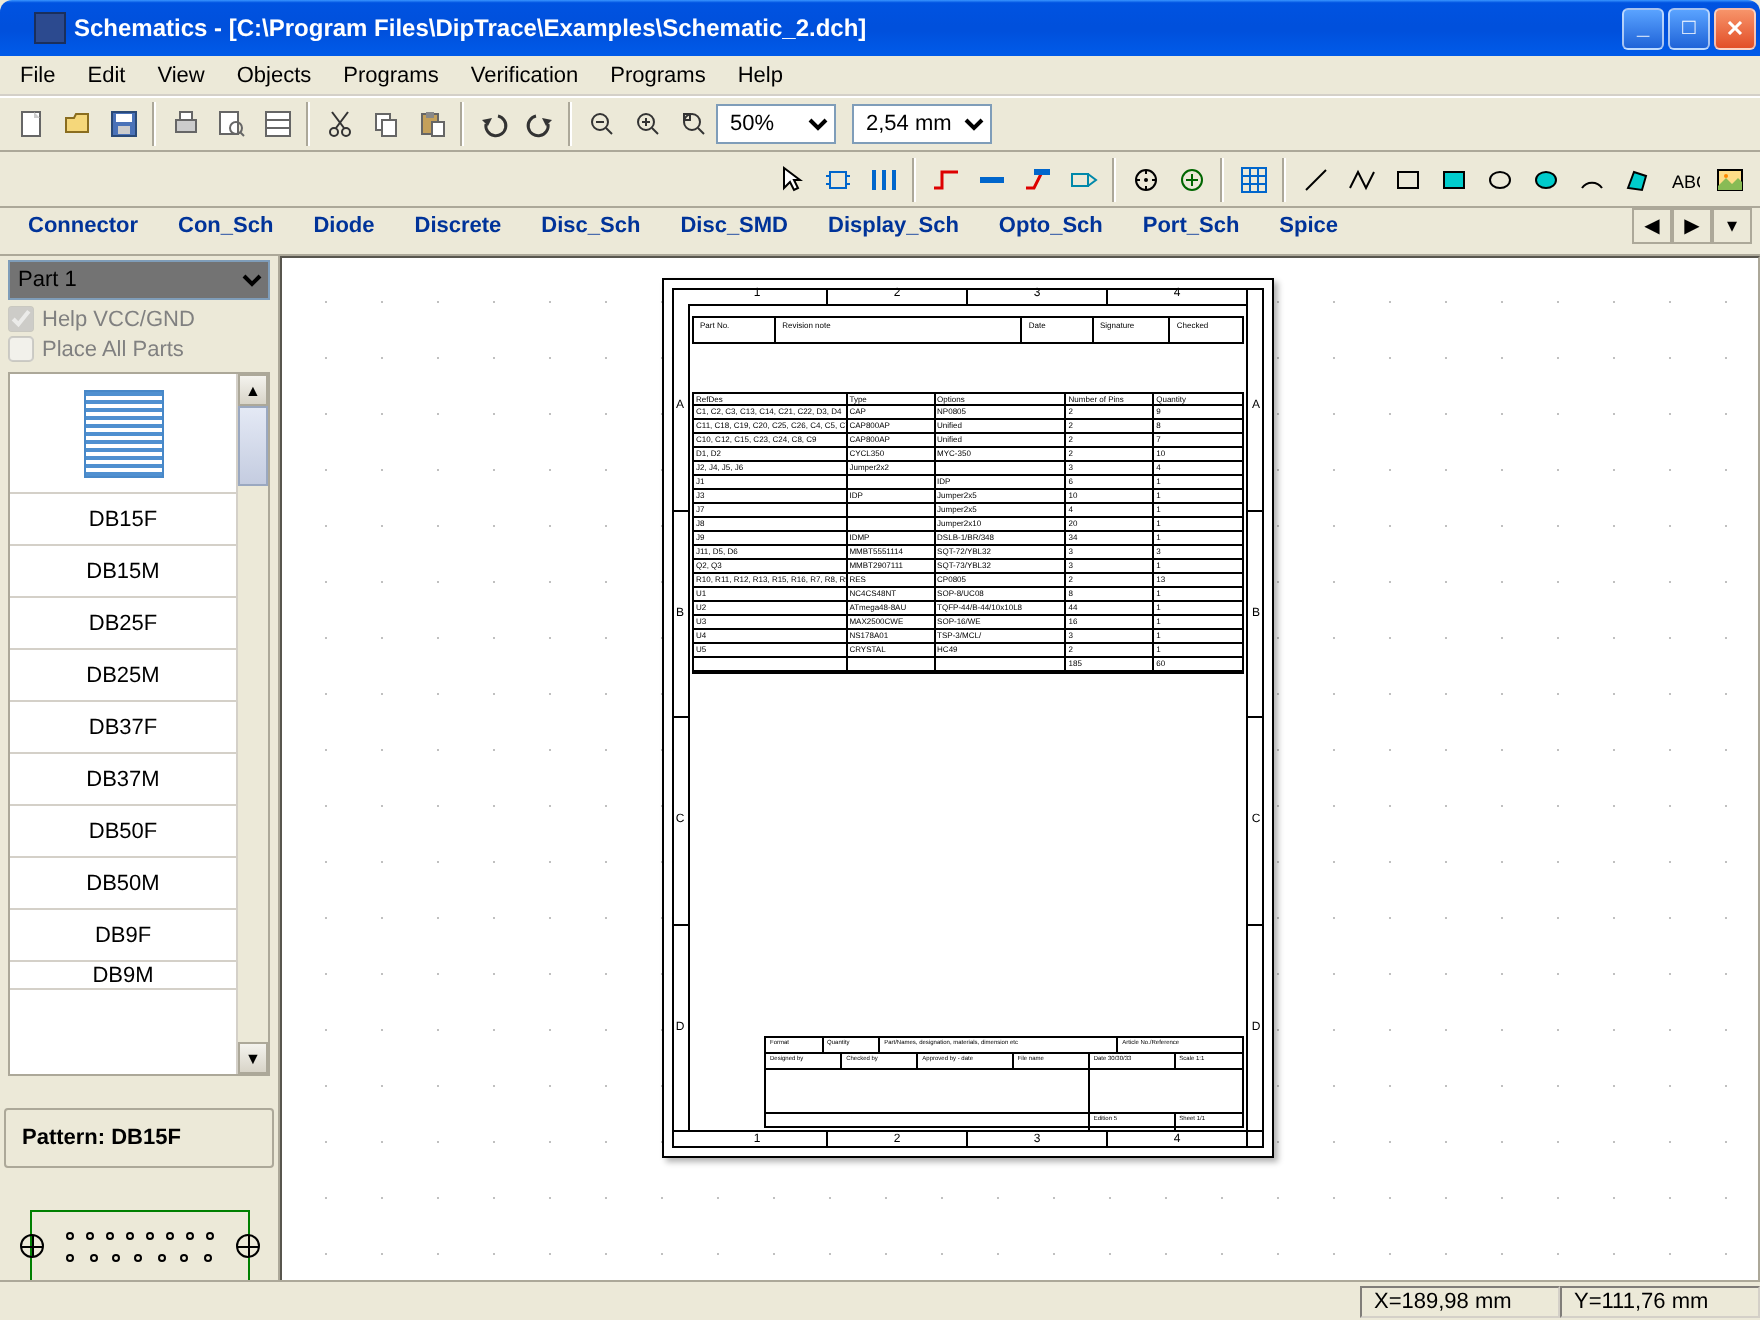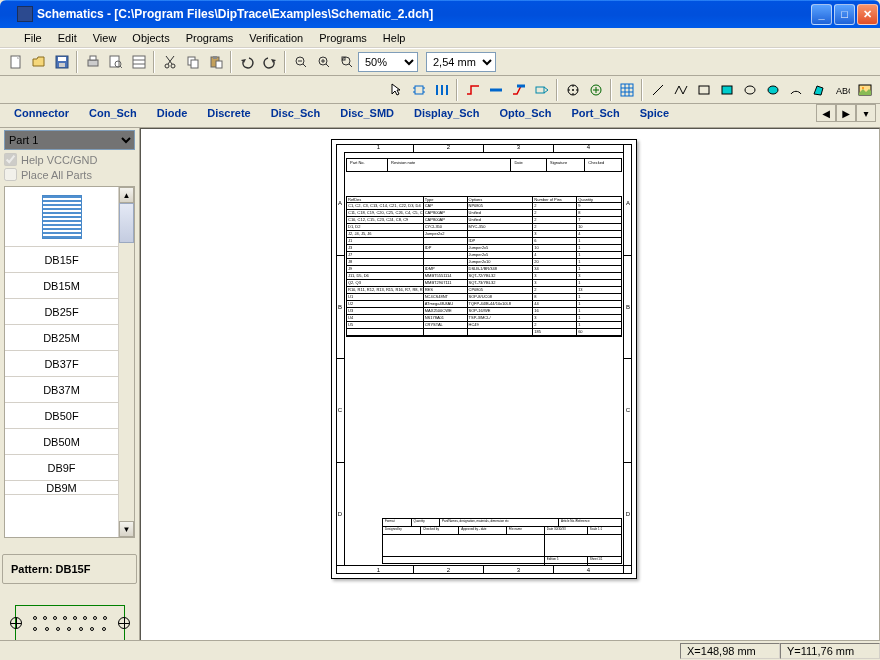--- a/index.html
+++ b/index.html
@@ -8,21 +8,21 @@
 
 .titlebar { height: 28px; background: linear-gradient(to bottom, #3a95ff 0%, #0053e1 5%, #0050dc 45%, #0050dc 55%, #005ae8 95%, #005ae8 100%); display: flex; align-items: center; padding: 0 2px 0 17px; color: white; border-radius: 6px 6px 0 0; }
 .titlebar .icon { width: 16px; height: 16px; background: #2c4a8f; border: 1px solid #1a2f5c; margin-right: 4px; }
 .titlebar .title { flex: 1; font-weight: bold; font-size: 12px; }
 .titlebar .winbtns { display: flex; gap: 2px; }
 .winbtn { width: 21px; height: 21px; border-radius: 3px; display: flex; align-items: center; justify-content: center; font-family: Arial; font-weight: bold; color: white; border: 1px solid rgba(255,255,255,0.6); cursor: pointer; }
 .winbtn.min, .winbtn.max { background: linear-gradient(to bottom, #5aa3ff, #1f63d8); }
 .winbtn.close { background: linear-gradient(to bottom, #f7946a, #e24f28); }
 
 
-.menubar { height: 20px; background: #ece9d8; display: flex; align-items: center; padding: 0 16px; border-bottom: 1px solid #d4d0c8; }
+.menubar { height: 20px; background: #ece9d8; display: flex; align-items: center; padding: 0 2px; border-bottom: 1px solid #d4d0c8; }
 .menubar .menuitem { padding: 2px 8px; cursor: pointer; }
 
 
 .toolbar { height: 28px; background: #ece9d8; display: flex; align-items: center; padding: 2px 4px; border-top: 1px solid #fff; border-bottom: 1px solid #aca899; gap: 0; }
 .tbtn { width: 23px; height: 22px; border: 1px solid transparent; display: flex; align-items: center; justify-content: center; cursor: pointer; }
 .tsep { width: 2px; height: 22px; border-left: 1px solid #aca899; border-right: 1px solid #fff; margin: 0 3px; }
 .tcombo { height: 20px; border: 1px solid #7f9db9; background: white; font-size: 11px; padding: 0 2px; }
 .toolbar2 { height: 28px; background: #ece9d8; display: flex; align-items: center; border-bottom: 1px solid #aca899; }
 .toolbar2 .spacer { flex: 1; }
 .toolbar2 .tools { display: flex; align-items: center; padding: 0 4px; gap: 0; }
@@ -651,15 +651,15 @@
     </div>
     <div class="sheettabs">
       <div class="sheettab active">Sheet 1</div>
       <div class="sheettab">Sheet 2</div>
     </div>
   </div>
 </div>
 
 <div class="statusbar">
   <div class="flex"></div>
-  <div class="panel" style="width:100px">X=148,98 mm</div>
+  <div class="panel" style="width:100px">X=189,98 mm</div>
   <div class="panel" style="width:100px">Y=111,76 mm</div>
 </div>
 
 </body></html>

